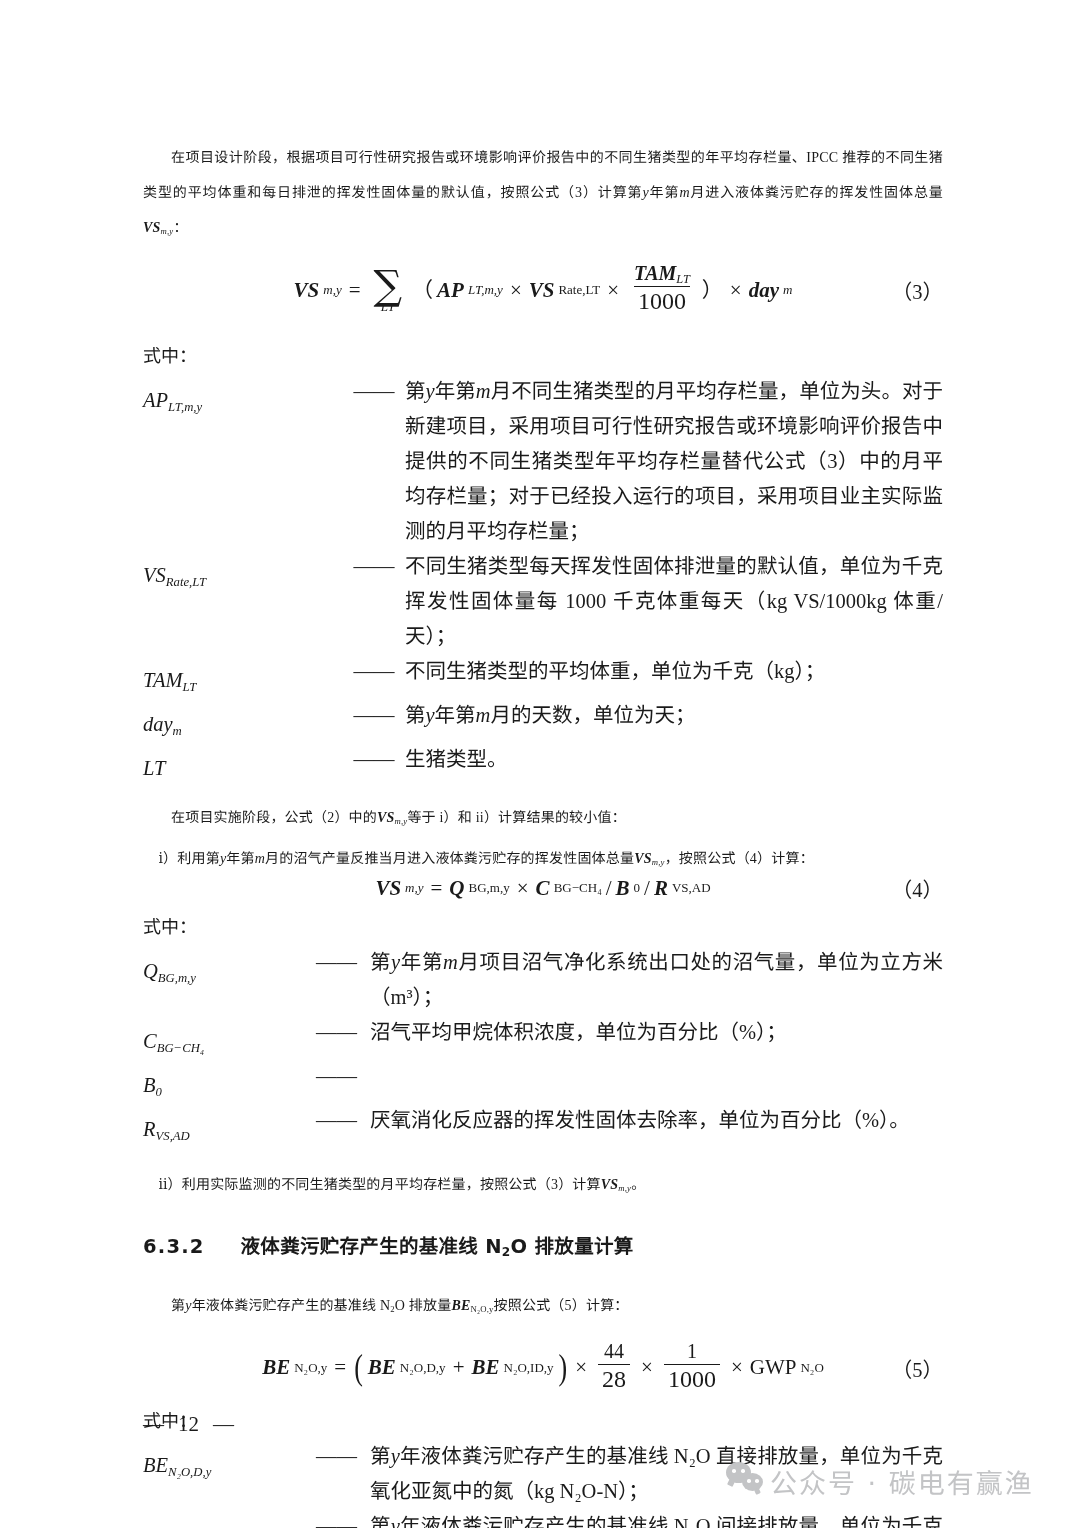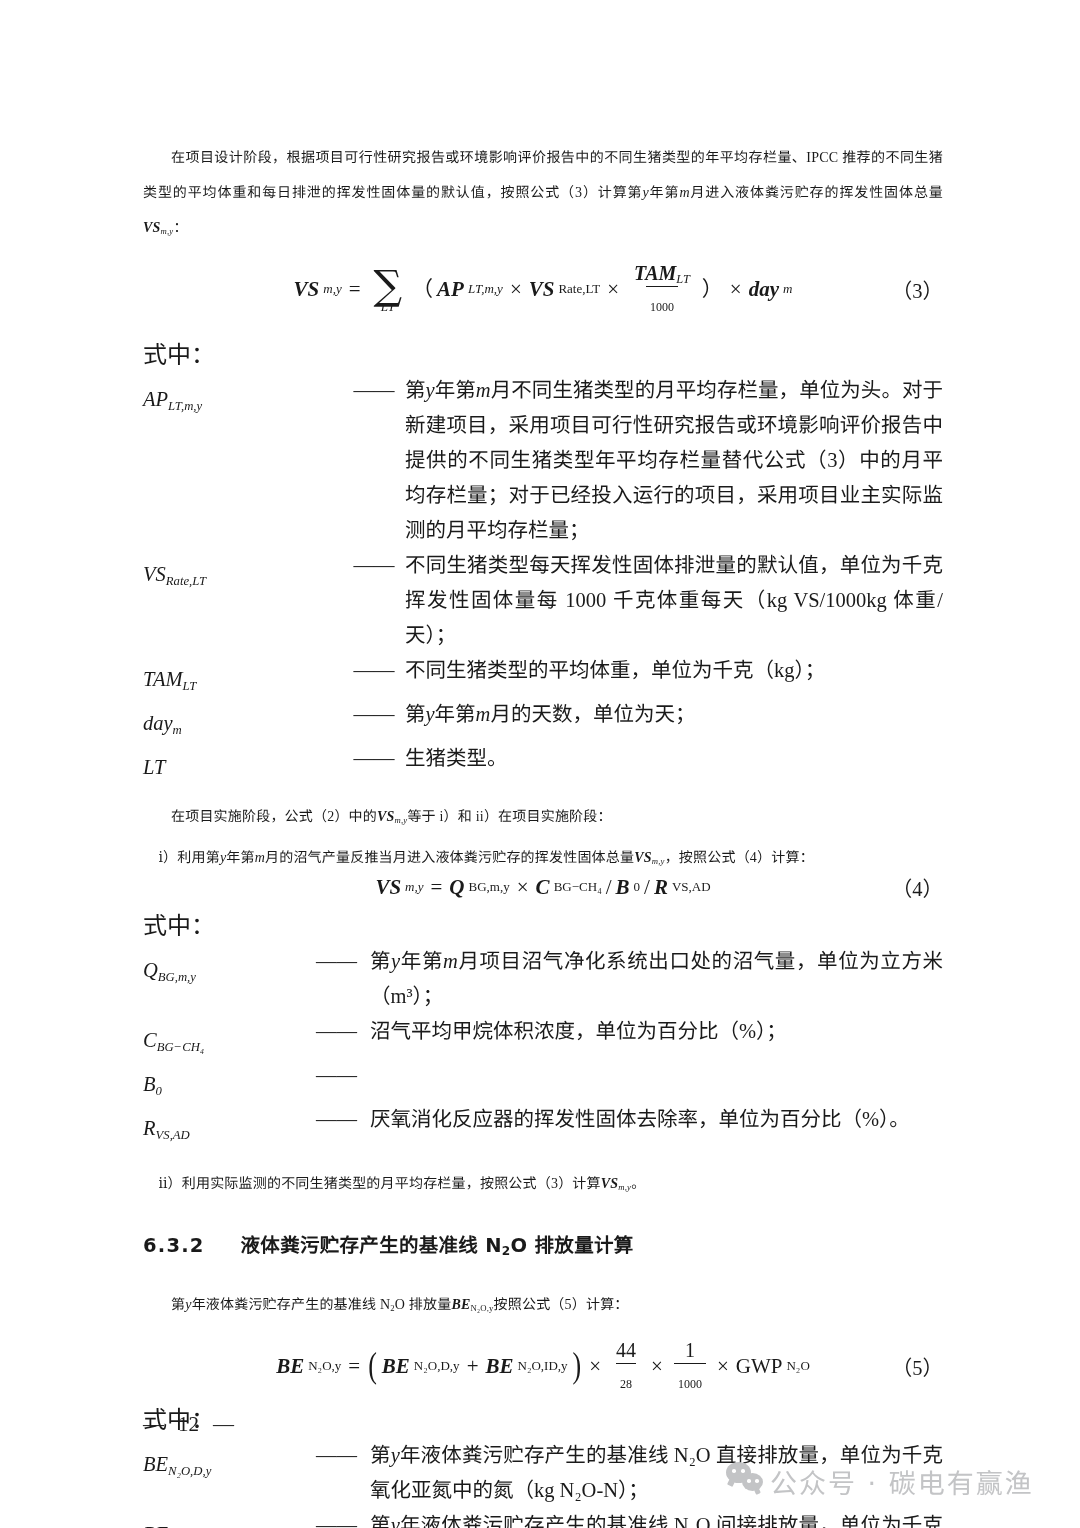--- a/index.html
+++ b/index.html
@@ -102,21 +102,21 @@
     display: inline-flex;
     flex-direction: column;
     align-items: center;
     justify-content: center;
     vertical-align: middle;
     margin: 0 4px;
     position: relative;
     top: -1px;
   }
   .frac .num { padding: 0 4px 1px 4px; font-size: 20px; }
-  .frac .den { padding: 14px 4px 0 4px; font-size: 12px; border-top: 1.4px solid #1a1a1a; }
+  .frac .den { padding: 1px 4px 0 4px; font-size: 24px; border-top: 1.4px solid #1a1a1a; }
 
   .paren-big {
     font-size: 26px;
     font-style: normal;
     line-height: 1;
     display: inline-block;
     transform: scaleY(1.35);
     padding: 0 1px;
   }
 
@@ -145,21 +145,21 @@
     text-justify: inter-ideograph;
   }
 
   
   .deflist.a .sym  { width: 200px; }
   .deflist.a .dash { width: 62px; }
   
   .deflist.b .sym  { width: 160px; }
   .deflist.b .dash { width: 67px; }
 
-  .shi-zhong { font-size: 24px; line-height: 35px; margin: 0; }
+  .shi-zhong { font-size: 18px; line-height: 35px; margin: 0; }
 
   
   .section-heading {
     font-family: "DejaVu Sans", "Liberation Sans", sans-serif;
     font-weight: bold;
     font-size: 19.5px;
     line-height: 30px;
     letter-spacing: 0.3px;
     margin: 0;
   }
@@ -297,21 +297,21 @@
       <div class="defrow">
         <span class="sym"><span>LT</span></span>
         <span class="dash">——</span>
         <span class="desc">生猪类型。</span>
       </div>
 
     </div>
 
     <div class="spacer-14"></div>
 
-    <p class="body-par indent2"><span>在项目实施阶段，公式（2）中的</span><span class="bolditalic">VS</span><sub class="italic">m,y</sub><span>等于 i）和 ii）在项目实施阶段：</span></p>
+    <p class="body-par indent2"><span>在项目实施阶段，公式（2）中的</span><span class="bolditalic">VS</span><sub class="italic">m,y</sub><span>等于 i）和 ii）计算结果的较小值：</span></p>
 
     <p class="body-par indent1"><span>ⅰ）利用第</span><span class="mathvar">y</span><span>年第</span><span class="mathvar">m</span><span>月的沼气产量反推当月进入液体粪污贮存的挥发性固体总量</span><span class="bolditalic">VS</span><sub class="italic">m,y</sub><span>，按照公式（4）计算：</span></p>
 
     <div class="formula-row">
       <div class="formula-body">
         <span class="eq">
           <span class="bolditalic">VS</span>
             <sub class="italic">m,y</sub>
           <span class="op">=</span>
           <span class="bolditalic">Q</span>

